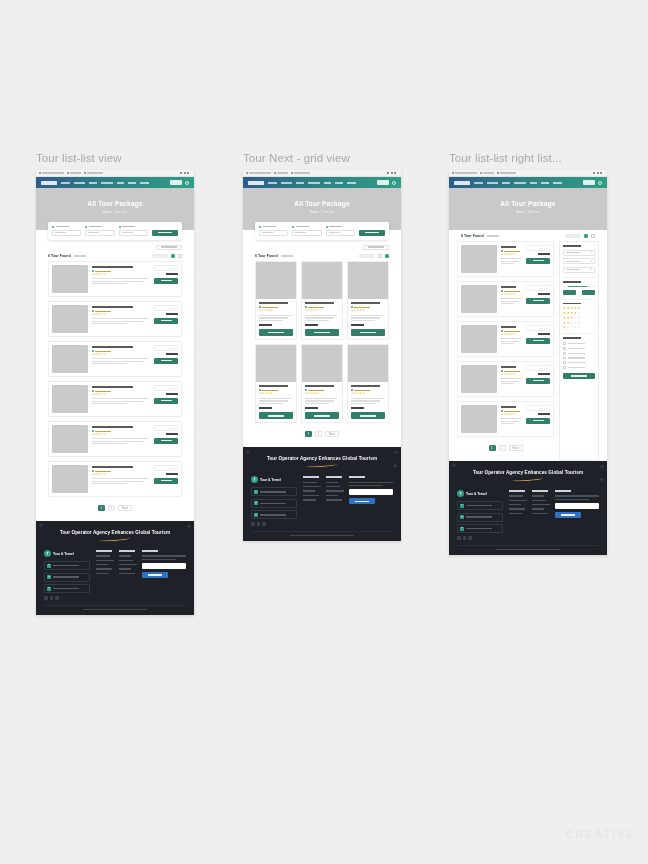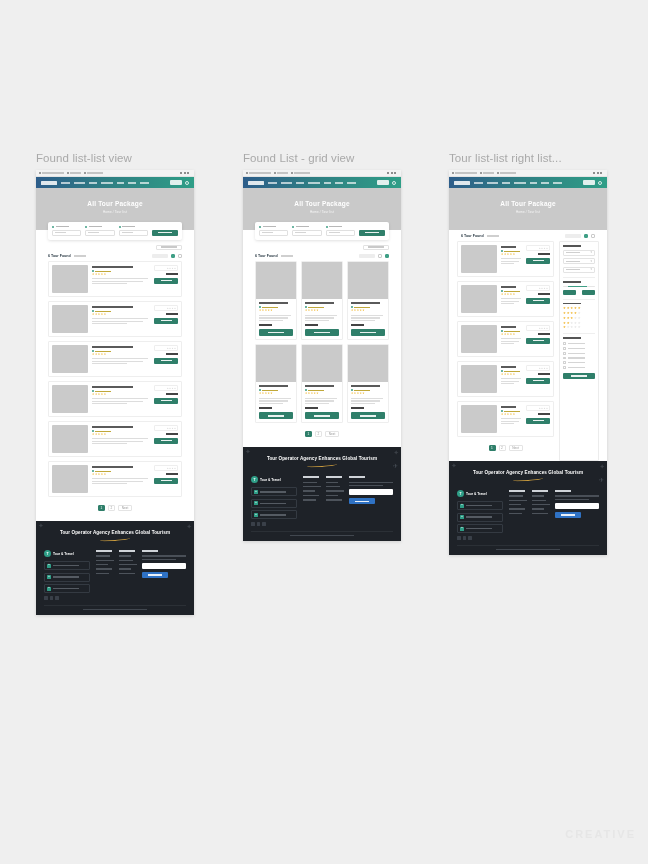--- a/index.html
+++ b/index.html
@@ -254,21 +254,21 @@
     position: absolute; right: 12px; bottom: 24px;
     font-size: 11px; color: #e6e6e6; letter-spacing: 2px; font-weight: 700;
   }
 </style>
 </head>
 <body>
 
 <div class="board">
 
   <div class="mockup" id="mockup-1">
-    <div class="mockup-title">Found list-list view</div>
+    <div class="mockup-title">Tour list-list view</div>
     <div class="window">
 
       <div class="chrome">
         <div class="chrome-item">
             <div class="chrome-sq"></div>
             <div class="chrome-txt c-w1"></div>
           </div>
         <div class="chrome-item">
             <div class="chrome-sq"></div>
             <div class="chrome-txt c-w2"></div>
@@ -613,21 +613,21 @@
         </div>
         <div class="f-bottom">
           <div class="f-copy"></div>
         </div>
       </div>
 
     </div>
   </div>
 
   <div class="mockup" id="mockup-2">
-    <div class="mockup-title">Found List - grid view</div>
+    <div class="mockup-title">Tour Next - grid view</div>
     <div class="window">
 
       <div class="chrome">
         <div class="chrome-item">
             <div class="chrome-sq"></div>
             <div class="chrome-txt c-w1"></div>
           </div>
         <div class="chrome-item">
             <div class="chrome-sq"></div>
             <div class="chrome-txt c-w2"></div>

